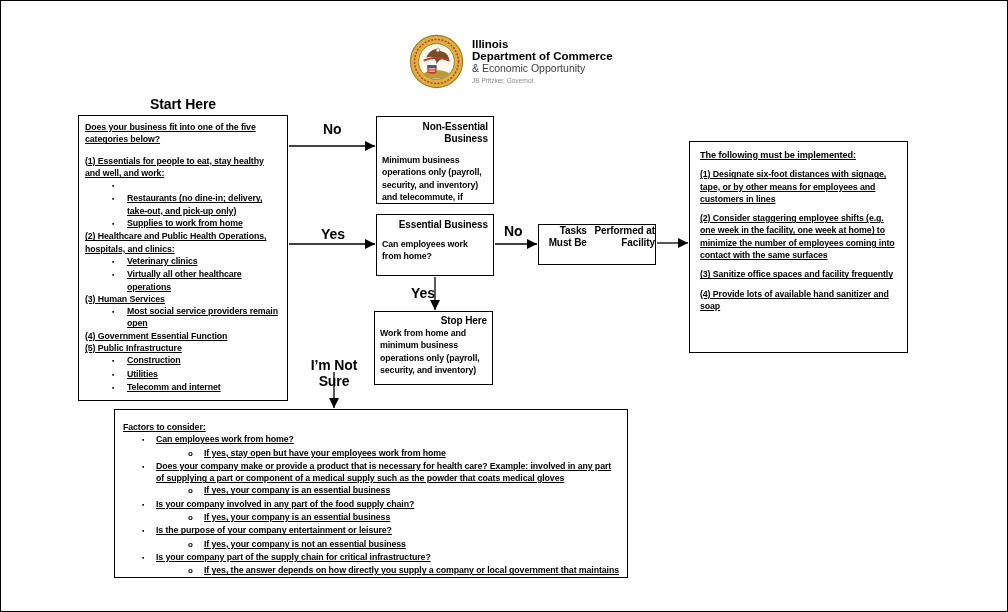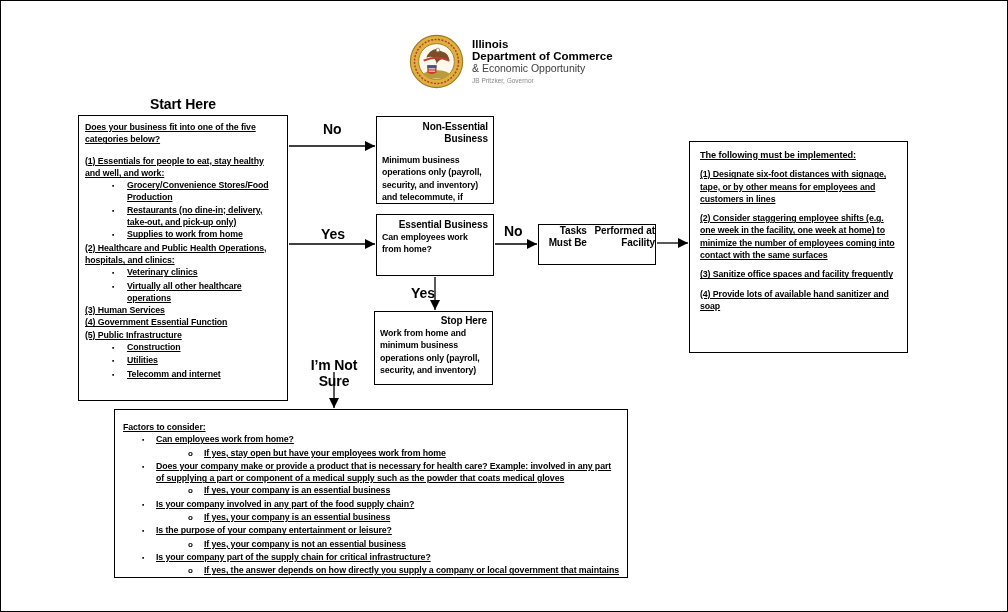--- a/index.html
+++ b/index.html
@@ -30,21 +30,21 @@
   .line.sub>.marker::before{content:"o";font-size:8px;line-height:12.3px;}
   
   .cat-box{left:77px;top:114px;width:210px;height:286px;padding:5px 6px 2px 6px;}
   .cat-box .line.para{margin-bottom:9px;}
   .cat-box .line.bullet{padding-left:27px;}
   .cat-box .line.bullet>.marker{width:15px;}
   
   .ne-box{left:375px;top:115px;width:118px;height:88px;padding:4px 5px;}
   .ne-box .box-title{margin-bottom:9px;}
   .es-box{left:375px;top:213px;width:118px;height:62px;padding:4px 5px;}
-  .es-box .box-title{}
+  .es-box .box-title{margin-bottom:7px;}
   .stop-box{left:373px;top:310px;width:119px;height:74px;padding:3px 5px;}
   .tasks-box{left:537px;top:223px;width:118px;height:41px;display:flex;flex-direction:row;
              justify-content:center;}
   
   .impl-box{left:688px;top:140px;width:219px;height:212px;padding:7px 10px;}
   .impl-box .line.para{margin-bottom:7px;}
   .impl-box .line.para:first-child .txt{font-size:9.2px;}
   
   .factors-box{left:113px;top:408px;width:514px;height:169px;padding:11px 8px;}
   .factors-box .line.bullet{padding-left:19px;}
@@ -99,21 +99,20 @@
 
   <div class="fbox cat-box">
       <div class="line para">
         <span class="txt">Does your business fit into one of the five categories below?</span>
       </div>
       <div class="line item">
         <span class="txt">(1) Essentials for people to eat, stay healthy and well, and work:</span>
       </div>
       <div class="line bullet">
         <span class="marker"></span>
-        <span class="txt">Grocery/Convenience Stores/Food Production</span>
       </div>
       <div class="line bullet">
         <span class="marker"></span>
         <span class="txt">Restaurants (no dine-in; delivery, take-out, and pick-up only)</span>
       </div>
       <div class="line bullet">
         <span class="marker"></span>
         <span class="txt">Supplies to work from home</span>
       </div>
       <div class="line item">
@@ -122,20 +121,24 @@
       <div class="line bullet">
         <span class="marker"></span>
         <span class="txt">Veterinary clinics</span>
       </div>
       <div class="line bullet">
         <span class="marker"></span>
         <span class="txt">Virtually all other healthcare operations</span>
       </div>
       <div class="line item">
         <span class="txt">(3)  Human Services</span>
+      </div>
+      <div class="line bullet">
+        <span class="marker"></span>
+        <span class="txt">Most social service providers remain open</span>
       </div>
       <div class="line item">
         <span class="txt">(4) Government Essential Function</span>
       </div>
       <div class="line item">
         <span class="txt">(5) Public Infrastructure</span>
       </div>
       <div class="line bullet">
         <span class="marker"></span>
         <span class="txt">Construction</span>

